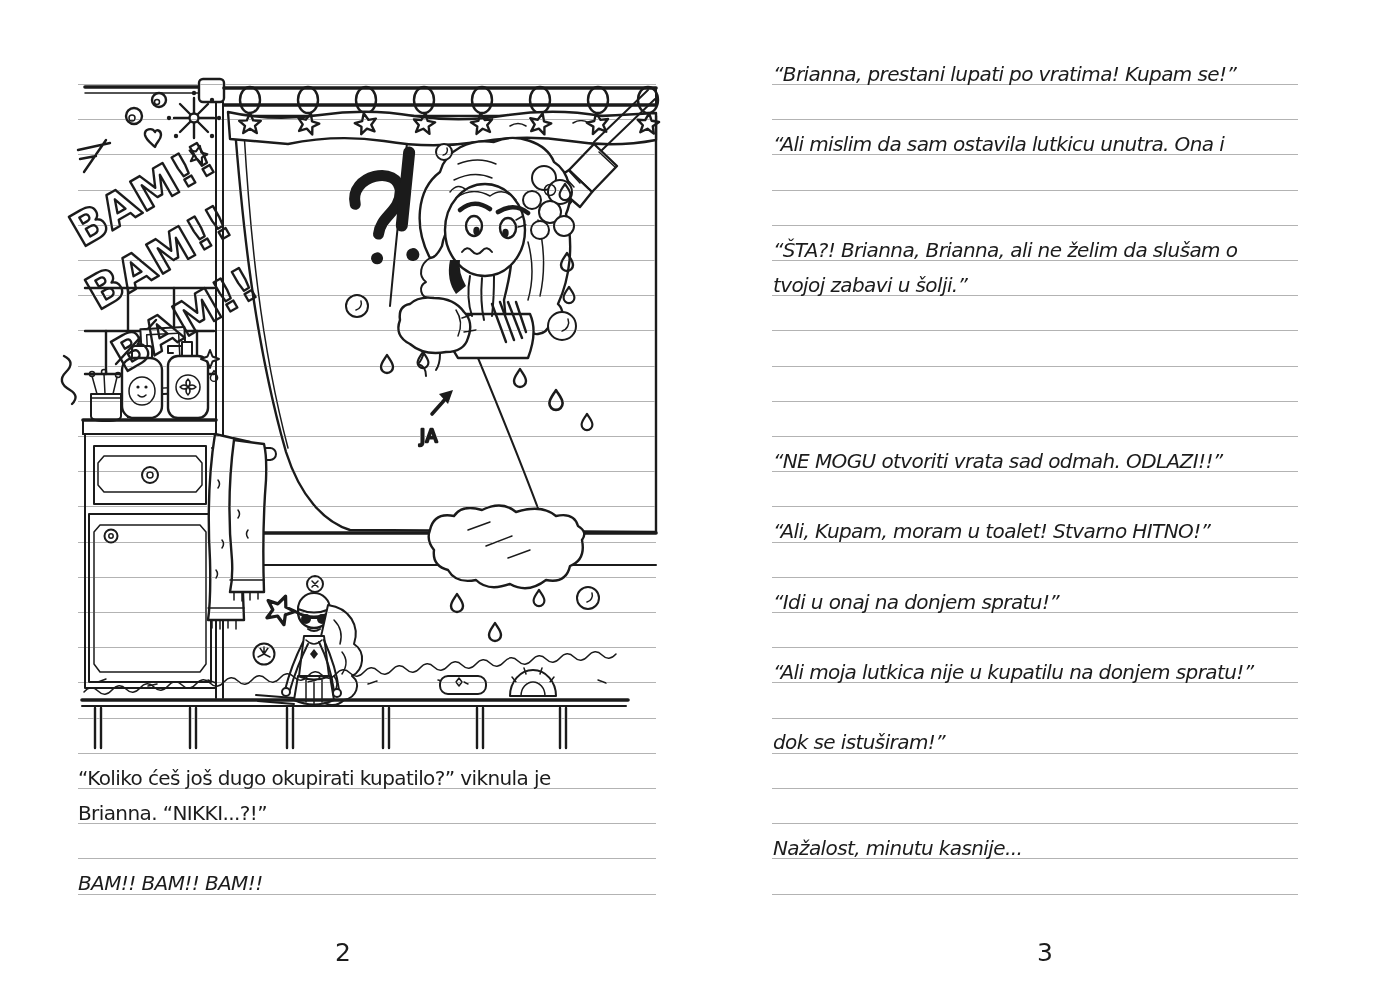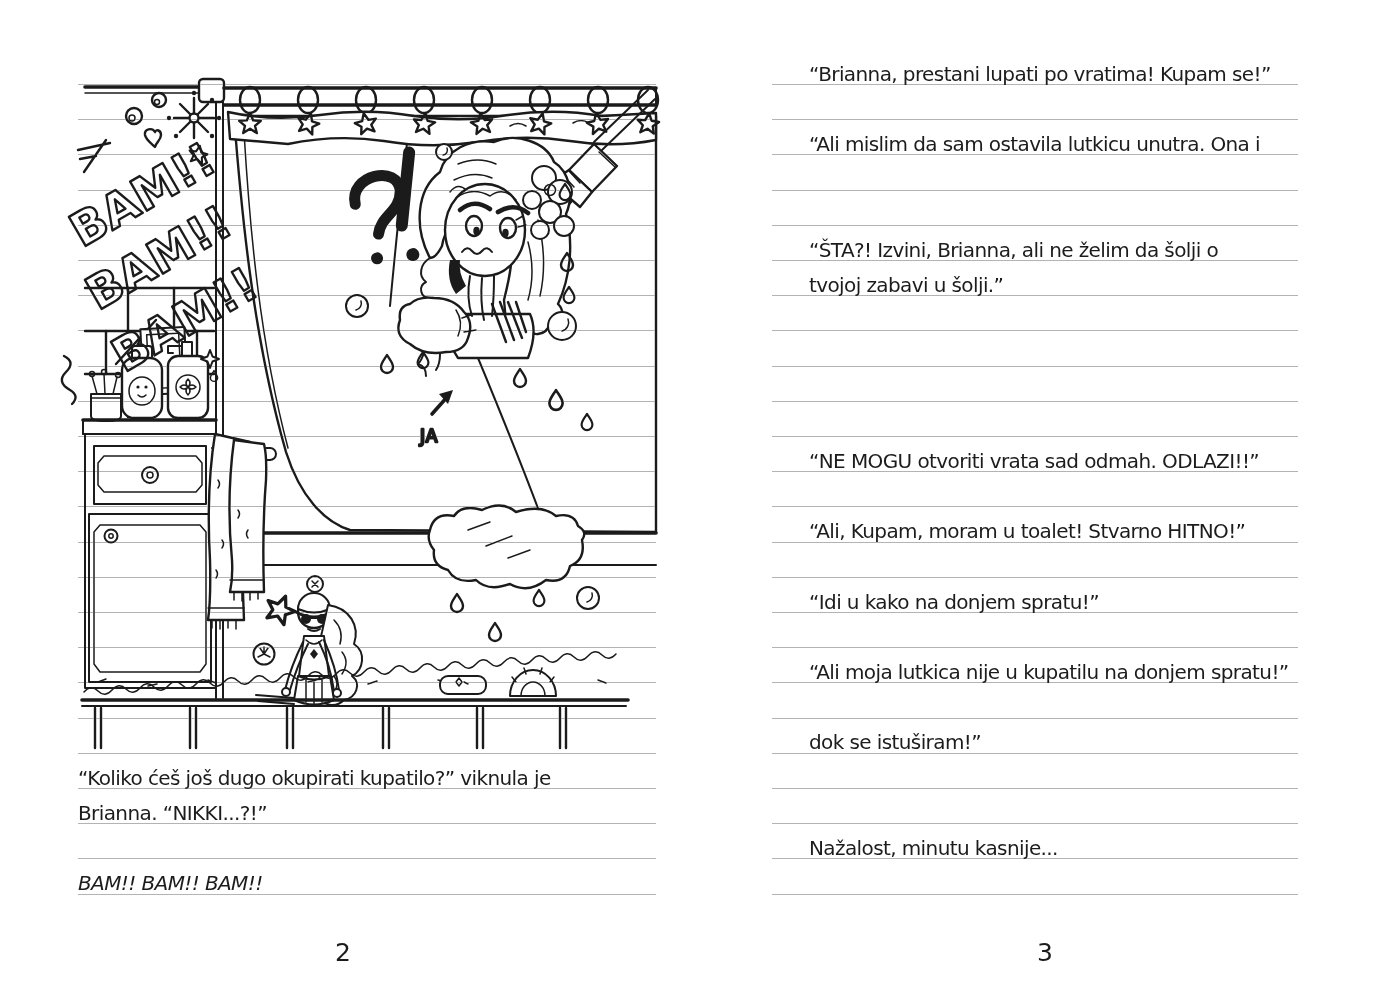--- a/index.html
+++ b/index.html
@@ -5,21 +5,21 @@
   html,body{margin:0;padding:0;background:#ffffff;}
   body{width:1375px;height:1000px;font-family:"DejaVu Sans",sans-serif;color:#1c1c1c;}
   .spread{position:relative;width:1375px;height:1000px;background:#fff;overflow:hidden;}
   .ruled{position:absolute;background-image:repeating-linear-gradient(to bottom,#b3b3b3 0 1px,transparent 1px 35.2px);}
   .ruled.left{left:78px;top:84px;width:578px;height:811px;}
   .ruled.right{left:772px;top:84px;width:526px;height:811px;}
   .overlay{mix-blend-mode:darken;z-index:6;pointer-events:none;}
   .tl{position:absolute;font-size:20px;letter-spacing:-0.6px;line-height:35.2px;white-space:nowrap;z-index:3;}
   .tl div{height:35.2px;}
   .cap{left:78px;}
-  .para{left:809px;}
+  .para{left:773px;font-style:italic;}
   .sfx{font-style:italic;}
   .pageno{position:absolute;top:938px;width:34px;text-align:center;font-size:25px;z-index:3;}
   #pn2{left:326px;}
   #pn3{left:1028px;}
   svg.illo{position:absolute;left:58px;top:60px;z-index:2;}
   svg.illo *{stroke:#1b1b1b;stroke-width:2.4;fill:none;stroke-linecap:round;stroke-linejoin:round;}
   svg .wf{fill:#ffffff;}
   svg .bf{fill:#1b1b1b;stroke:none;}
   svg .thin{stroke-width:1.5;}
   svg .med{stroke-width:2;}
@@ -330,33 +330,33 @@
   <section>
     <div class="ruled right"></div>
 
     <div class="tl para" style="top:56.5px">
       <div>“Brianna, prestani lupati po vratima! Kupam se!”</div>
     </div>
     <div class="tl para" style="top:126.9px">
       <div>“Ali mislim da sam ostavila lutkicu unutra. Ona i</div>
     </div>
     <div class="tl para" style="top:232.5px">
-      <div>“ŠTA?! Izvini, Brianna, ali ne želim da šolji o</div>
+      <div>“ŠTA?! Brianna, Brianna, ali ne želim da slušam o</div>
       <div>tvojoj zabavi u šolji.”</div>
     </div>
     <div class="tl para" style="top:338.1px">
     </div>
     <div class="tl para" style="top:443.7px">
       <div>“NE MOGU otvoriti vrata sad odmah. ODLAZI!!”</div>
     </div>
     <div class="tl para" style="top:514.1px">
       <div>“Ali, Kupam, moram u toalet! Stvarno HITNO!”</div>
     </div>
     <div class="tl para" style="top:584.5px">
-      <div>“Idi u kako na donjem spratu!”</div>
+      <div>“Idi u onaj na donjem spratu!”</div>
     </div>
     <div class="tl para" style="top:654.9px">
       <div>“Ali moja lutkica nije u kupatilu na donjem spratu!”</div>
     </div>
     <div class="tl para" style="top:725.3px">
       <div>dok se istuširam!”</div>
     </div>
     <div class="tl para" style="top:830.9px">
       <div>Nažalost, minutu kasnije...</div>
     </div>

